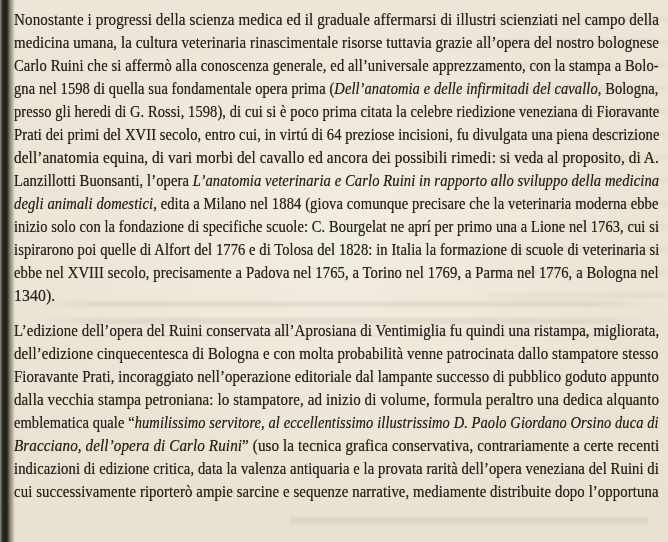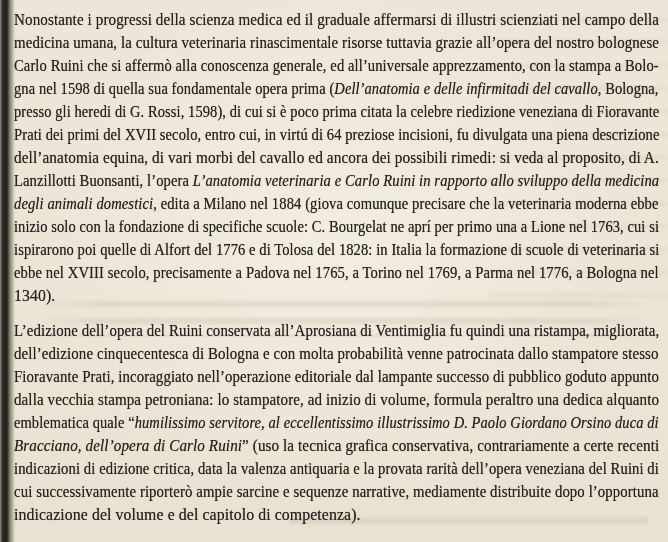--- a/index.html
+++ b/index.html
@@ -111,16 +111,15 @@
       </div>
     <div class="paragraph">
         <div class="line" style="transform: scaleX(0.940233);"><span>L’edizione dell’opera del Ruini conservata all’Aprosiana di Ventimiglia fu quindi una ristampa, migliorata,</span></div>
         <div class="line" style="transform: scaleX(0.944363);"><span>dell’edizione cinquecentesca di Bologna e con molta probabilità venne patrocinata dallo stampatore stesso</span></div>
         <div class="line" style="transform: scaleX(0.938865);"><span>Fioravante Prati, incoraggiato nell’operazione editoriale dal lampante successo di pubblico goduto appunto</span></div>
         <div class="line" style="transform: scaleX(0.951327);"><span>dalla vecchia stampa petroniana: lo stampatore, ad inizio di volume, formula peraltro una dedica alquanto</span></div>
         <div class="line" style="transform: scaleX(0.916193);"><span>emblematica quale “</span><span class="it">humilissimo servitore, al eccellentissimo illustrissimo D. Paolo Giordano Orsino duca di</span></div>
         <div class="line" style="transform: scaleX(0.956973);"><span class="it">Bracciano, dell’opera di Carlo Ruini</span><span>” (uso la tecnica grafica conservativa, contrariamente a certe recenti</span></div>
         <div class="line" style="transform: scaleX(0.926724);"><span>indicazioni di edizione critica, data la valenza antiquaria e la provata rarità dell’opera veneziana del Ruini di</span></div>
         <div class="line" style="transform: scaleX(0.936139);"><span>cui successivamente riporterò ampie sarcine e sequenze narrative, mediamente distribuite dopo l’opportuna</span></div>
-        <div class="line"><span>indicazione del volume e del capitolo di competenza).</span></div>
       </div>
   </div>
 </div>
 
 </body></html>

